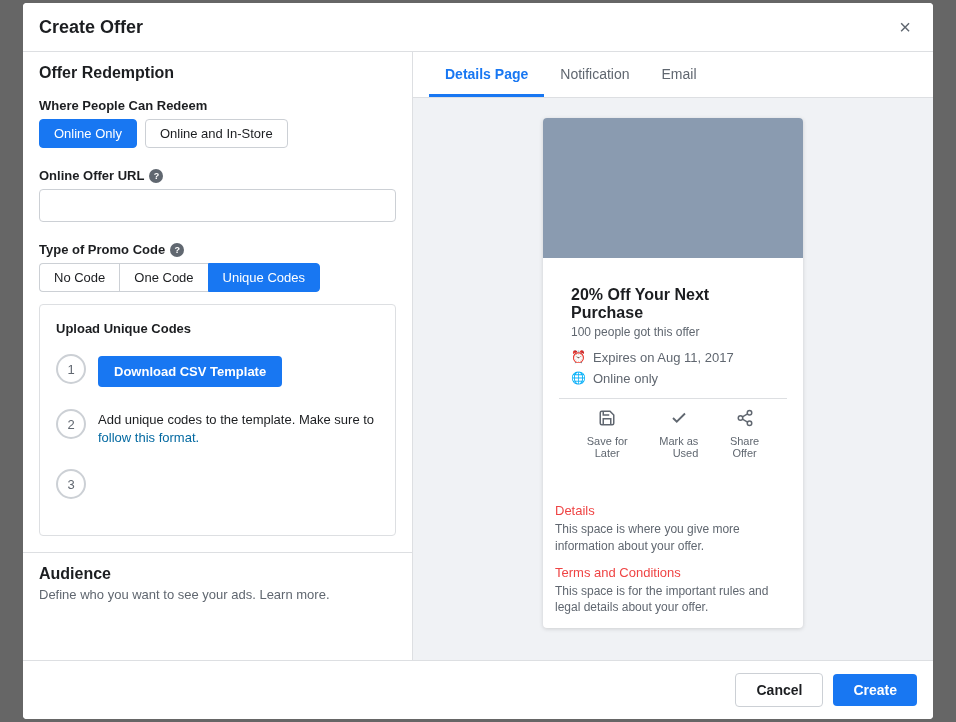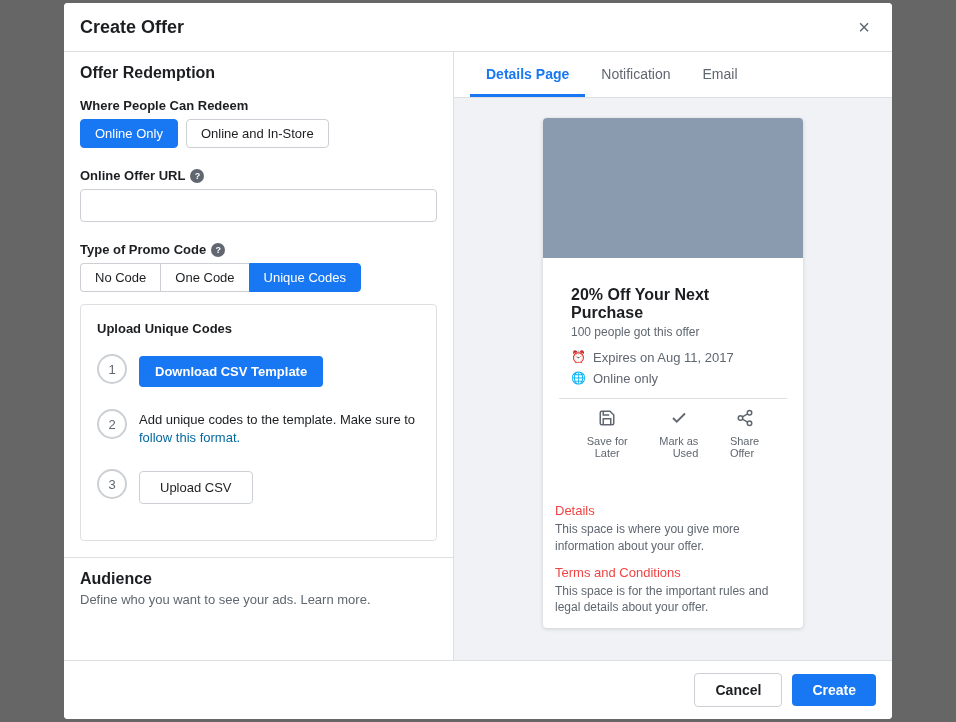--- a/index.html
+++ b/index.html
@@ -19,21 +19,21 @@
       width: 956px;
       height: 722px;
       background: rgba(0,0,0,0.5);
       display: flex;
       align-items: center;
       justify-content: center;
     }
 
     .modal {
       background: #fff;
-      width: 828px;
+      width: 910px;
       height: 716px;
       border-radius: 4px;
       display: flex;
       flex-direction: column;
       overflow: hidden;
       position: relative;
     }
 
     .modal-header {
       display: flex;
@@ -517,23 +517,20 @@
             <div class="step-content">
               <p class="step-text">
                 <span>Add unique codes to the template. Make sure to </span><a href="#">follow this format.</a>
               </p>
             </div>
           </div>
 
           <div class="upload-step">
             <div class="step-circle">
               <span>3</span>
-            </div>
-            <div class="step-content">
-              <button class="btn-upload-csv">Upload CSV</button>
             </div>
           </div>
         </div>
 
         <div class="audience-section">
           <div class="audience-title">Audience</div>
           <div class="audience-subtitle">Define who you want to see your ads. Learn more.</div>
         </div>
 
       </div>
@@ -594,21 +591,21 @@
                 <div class="offer-action">
                   <span class="action-icon">
                     <svg width="18" height="18" viewBox="0 0 24 24" fill="none" stroke="#606770" stroke-width="2">
                       <circle cx="18" cy="5" r="3"></circle>
                       <circle cx="6" cy="12" r="3"></circle>
                       <circle cx="18" cy="19" r="3"></circle>
                       <line x1="8.59" y1="13.51" x2="15.42" y2="17.49"></line>
                       <line x1="15.41" y1="6.51" x2="8.59" y2="10.49"></line>
                     </svg>
                   </span>
-                  <span style="font-size:11px;color:#606770;text-align:left;">Share<br>Offer</span>
+                  <span style="font-size:11px;color:#606770;text-align:center;">Share<br>Offer</span>
                 </div>
               </div>
 
             </div>
 
             <div class="offer-details-section">
               <div class="offer-section-title">Details</div>
               <div class="offer-section-text">This space is where you give more information about your offer.</div>
               <div class="offer-section-title">Terms and Conditions</div>
               <div class="offer-section-text">This space is for the important rules and legal details about your offer.</div>

